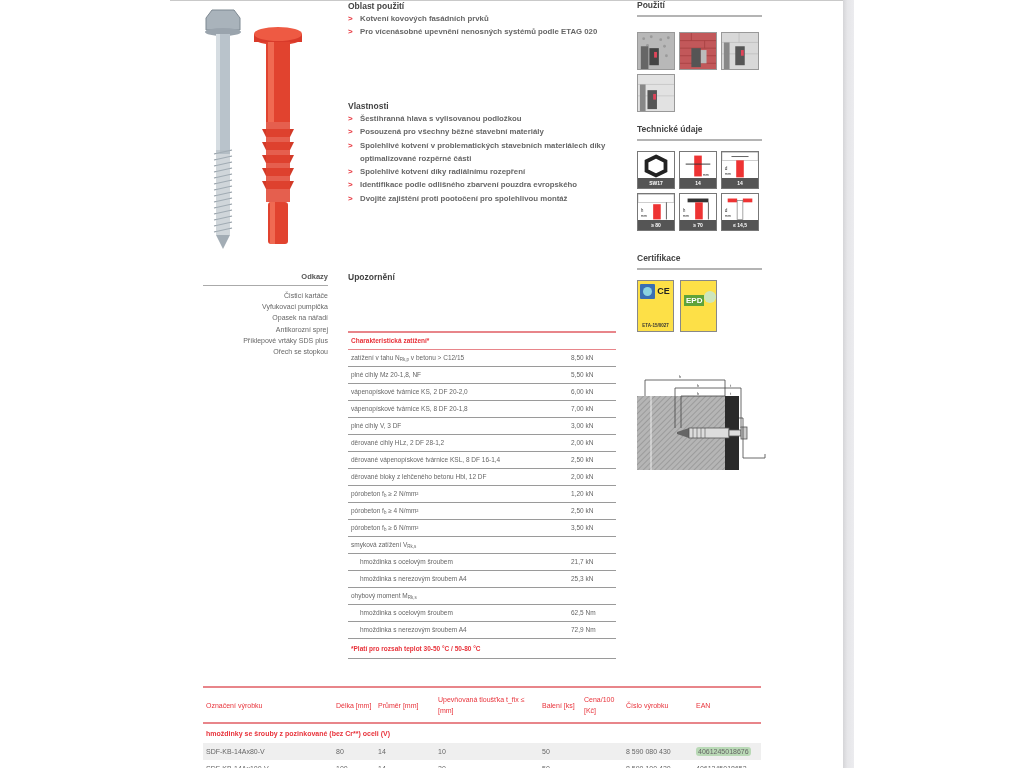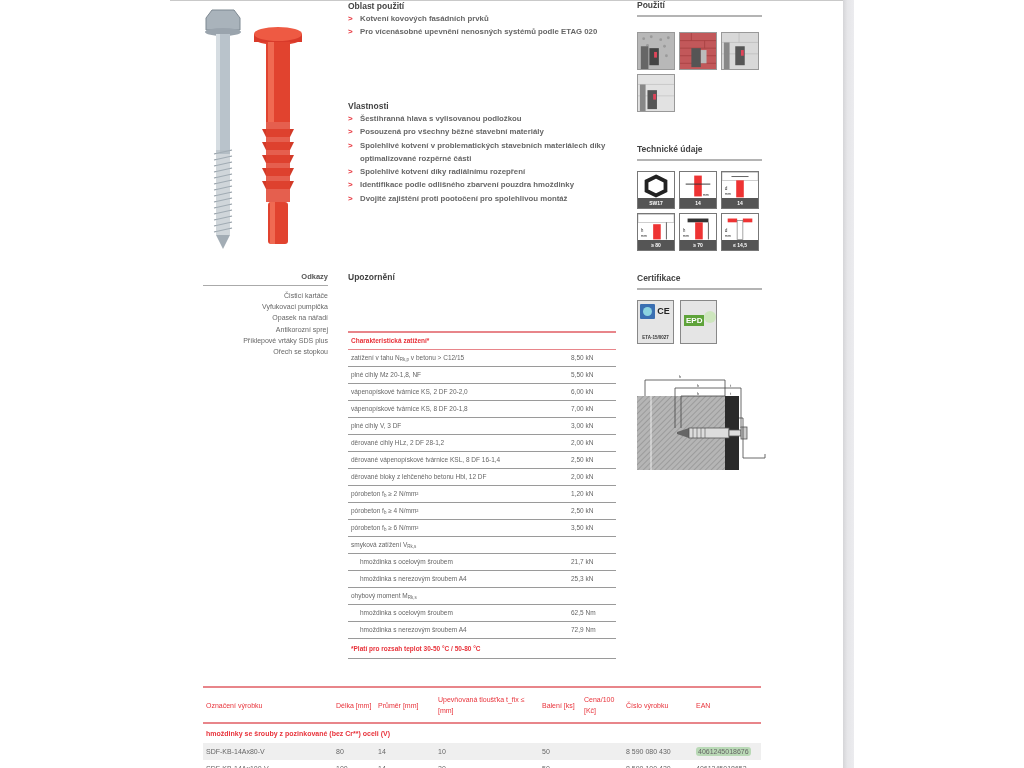--- a/index.html
+++ b/index.html
@@ -37,21 +37,21 @@
 
   
   .right { position: absolute; left: 637px; top: 0; width: 125px; }
   .r-title { font-size: 8.5px; font-weight: bold; color: #444; padding-bottom: 4px; border-bottom: 2px solid #b4b4b4; line-height: 11px; }
   .use-grid { display: grid; grid-template-columns: repeat(3, 38px); gap: 4px; margin-top: 10px; }
   .use-tile { width: 38px; height: 38px; border: 1px solid #999; position: relative; overflow: hidden; }
   .tech-grid { display: grid; grid-template-columns: repeat(3, 38px); gap: 4px; margin-top: 10px; }
   .tech-tile { width: 38px; height: 38px; border: 1px solid #777; position: relative; background: #fff; overflow: hidden; }
   .tech-tile .cap { position: absolute; bottom: 0; left: 0; right: 0; height: 10px; background: #555; color: #fff; font-size: 5px; font-weight: bold; text-align: center; line-height: 10px; }
   .cert-row { display: flex; gap: 6px; margin-top: 10px; }
-  .cert { width: 37px; height: 44px; border: 1px solid #888; position: relative; background: #e5e5e5; }
+  .cert { width: 37px; height: 52px; border: 1px solid #888; position: relative; background: #fde047; }
 
   .diagram { position: absolute; left: 637px; top: 368px; width: 130px; height: 105px; }
 
   
   .prod-table { position: absolute; left: 203px; top: 686px; width: 558px; border-collapse: collapse; }
   .prod-table th { text-align: left; font-size: 7px; color: #e8333b; font-weight: normal; vertical-align: middle; height: 36px; border-top: 2px solid #e8858a; border-bottom: 2px solid #e8858a; padding-left: 3px; line-height: 11px; }
   .prod-table td { font-size: 7px; color: #666; height: 17px; padding-left: 3px; }
   .prod-table tr.group td { color: #e8333b; font-weight: bold; height: 20px; }
   .prod-table tr.shade td { background: #efefef; }
   .ean-hl { background: #b9d9b6; border-radius: 3px; padding: 1px 2px; }
@@ -126,21 +126,21 @@
       <li>Pro vícenásobné upevnění nenosných systémů podle ETAG 020</li>
     </ul>
   </div>
   <div style="position:absolute; top:100px; left:0; width:270px;">
     <div class="sec-title">Vlastnosti</div>
     <ul class="bullets">
       <li>Šestihranná hlava s vylisovanou podložkou</li>
       <li>Posouzená pro všechny běžné stavební materiály</li>
       <li>Spolehlivé kotvení v problematických stavebních materiálech díky optimalizované rozpěrné části</li>
       <li>Spolehlivé kotvení díky radiálnímu rozepření</li>
-      <li>Identifikace podle odlišného zbarvení pouzdra hmoždinky</li>
+      <li>Identifikace podle odlišného zbarvení pouzdra evropského</li>
       <li>Dvojité zajištění proti pootočení pro spolehlivou montáž</li>
     </ul>
   </div>
   <div style="position:absolute; top:236px; left:0; width:262px;margin-top:35px;">
     <div class="sec-title">Upozornění</div>
   </div>
 </div>
 
 <table class="load-table">
   <tbody>
@@ -268,21 +268,21 @@
       <g stroke="#c4c4c4" stroke-width="0.8">
           <line x1="0" y1="10" x2="38" y2="10"></line>
           <line x1="0" y1="22" x2="38" y2="22"></line>
         </g>
       <rect x="2" y="10" width="6" height="28" fill="#888"></rect>
       <rect x="10" y="16" width="10" height="20" fill="#555"></rect>
       <rect x="16" y="20" width="3" height="6" fill="#e0455a"></rect>
     </svg>
   </div>
 
-  <div class="r-title" style="margin-top:32px;">Technické údaje</div>
+  <div class="r-title" style="margin-top:12px;">Technické údaje</div>
   <div class="tech-grid">
     <div class="tech-tile">
       <svg viewBox="0 0 38 28" width="36" height="28">
           <polygon points="19,4 29,9 29,19 19,24 9,19 9,9" fill="none" stroke="#222" stroke-width="4"></polygon>
         </svg>
       <div class="cap">SW17</div>
     </div>
     <div class="tech-tile">
       <svg viewBox="0 0 38 28" width="36" height="28">
           <rect x="15" y="3" width="8" height="22" fill="#e33"></rect>

